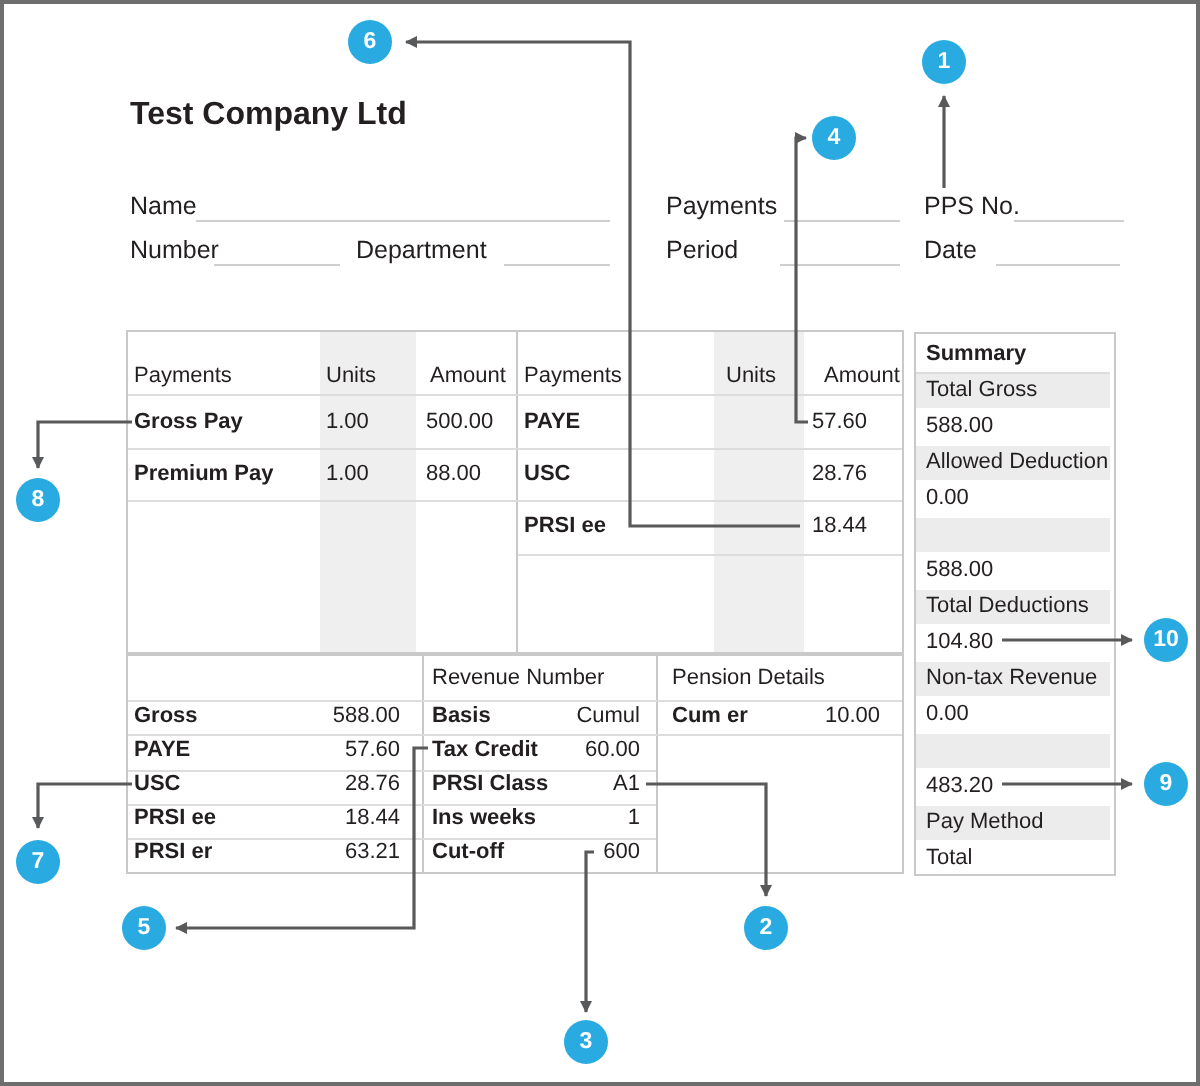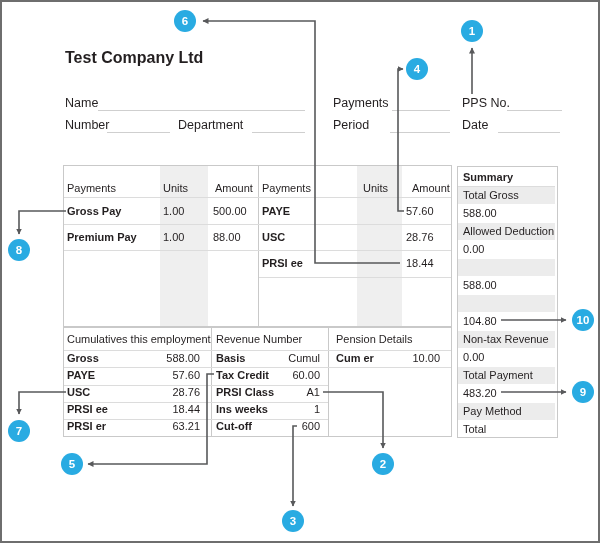--- a/index.html
+++ b/index.html
@@ -79,21 +79,20 @@
 
   <div class="box" style="left:63px;top:327px;width:387px;height:108px"></div>
   <div class="vl" style="left:211px;top:328px;height:108px"></div>
   <div class="vl" style="left:328px;top:328px;height:108px"></div>
   <div class="hl" style="left:64px;top:350px;width:387px"></div>
   <div class="hl" style="left:64px;top:367px;width:387px"></div>
   <div class="hl" style="left:64px;top:385px;width:264px"></div>
   <div class="hl" style="left:64px;top:402px;width:264px"></div>
   <div class="hl" style="left:64px;top:419px;width:264px"></div>
 
-  <div class="t" style="left:67px;top:332px">Cumulatives this employment</div>
   <div class="t" style="left:216px;top:332px">Revenue Number</div>
   <div class="t" style="left:336px;top:332px">Pension Details</div>
 
   <div class="t b" style="left:67px;top:351px">Gross</div>
   <div class="t rv" style="left:130px;top:351px">588.00</div>
   <div class="t b" style="left:67px;top:368px">PAYE</div>
   <div class="t rv" style="left:130px;top:368px">57.60</div>
   <div class="t b" style="left:67px;top:385px">USC</div>
   <div class="t rv" style="left:130px;top:385px">28.76</div>
   <div class="t b" style="left:67px;top:402px">PRSI ee</div>
@@ -124,24 +123,24 @@
   <div class="grow" style="left:458px;top:331px;width:97px;height:17px"></div>
   <div class="grow" style="left:458px;top:367px;width:97px;height:17px"></div>
   <div class="grow" style="left:458px;top:403px;width:97px;height:17px"></div>
 
   <div class="t b" style="left:463px;top:170px">Summary</div>
   <div class="srow" style="left:457px;top:186px">Total Gross</div>
   <div class="srow" style="left:457px;top:204px">588.00</div>
   <div class="srow" style="left:457px;top:222px">Allowed Deduction</div>
   <div class="srow" style="left:457px;top:240px">0.00</div>
   <div class="srow" style="left:457px;top:276px">588.00</div>
+  <div class="srow" style="left:457px;top:294px">Total Deductions</div>
   <div class="srow" style="left:457px;top:312px">104.80</div>
   <div class="srow" style="left:457px;top:330px">Non-tax Revenue</div>
   <div class="srow" style="left:457px;top:348px">0.00</div>
-  <div class="srow" style="left:457px;top:366px">Total Payment</div>
   <div class="srow" style="left:457px;top:384px">483.20</div>
   <div class="srow" style="left:457px;top:402px">Pay Method</div>
   <div class="srow" style="left:457px;top:420px">Total</div>
 
   <svg class="overlay" width="600" height="543" viewBox="0 0 600 543">
     <defs>
       <marker id="ah" markerWidth="9" markerHeight="9" refX="5.5" refY="3" orient="auto" markerUnits="userSpaceOnUse">
         <path d="M0,0 L6,3 L0,6 Z" fill="#58595b"></path>
       </marker>
     </defs>

